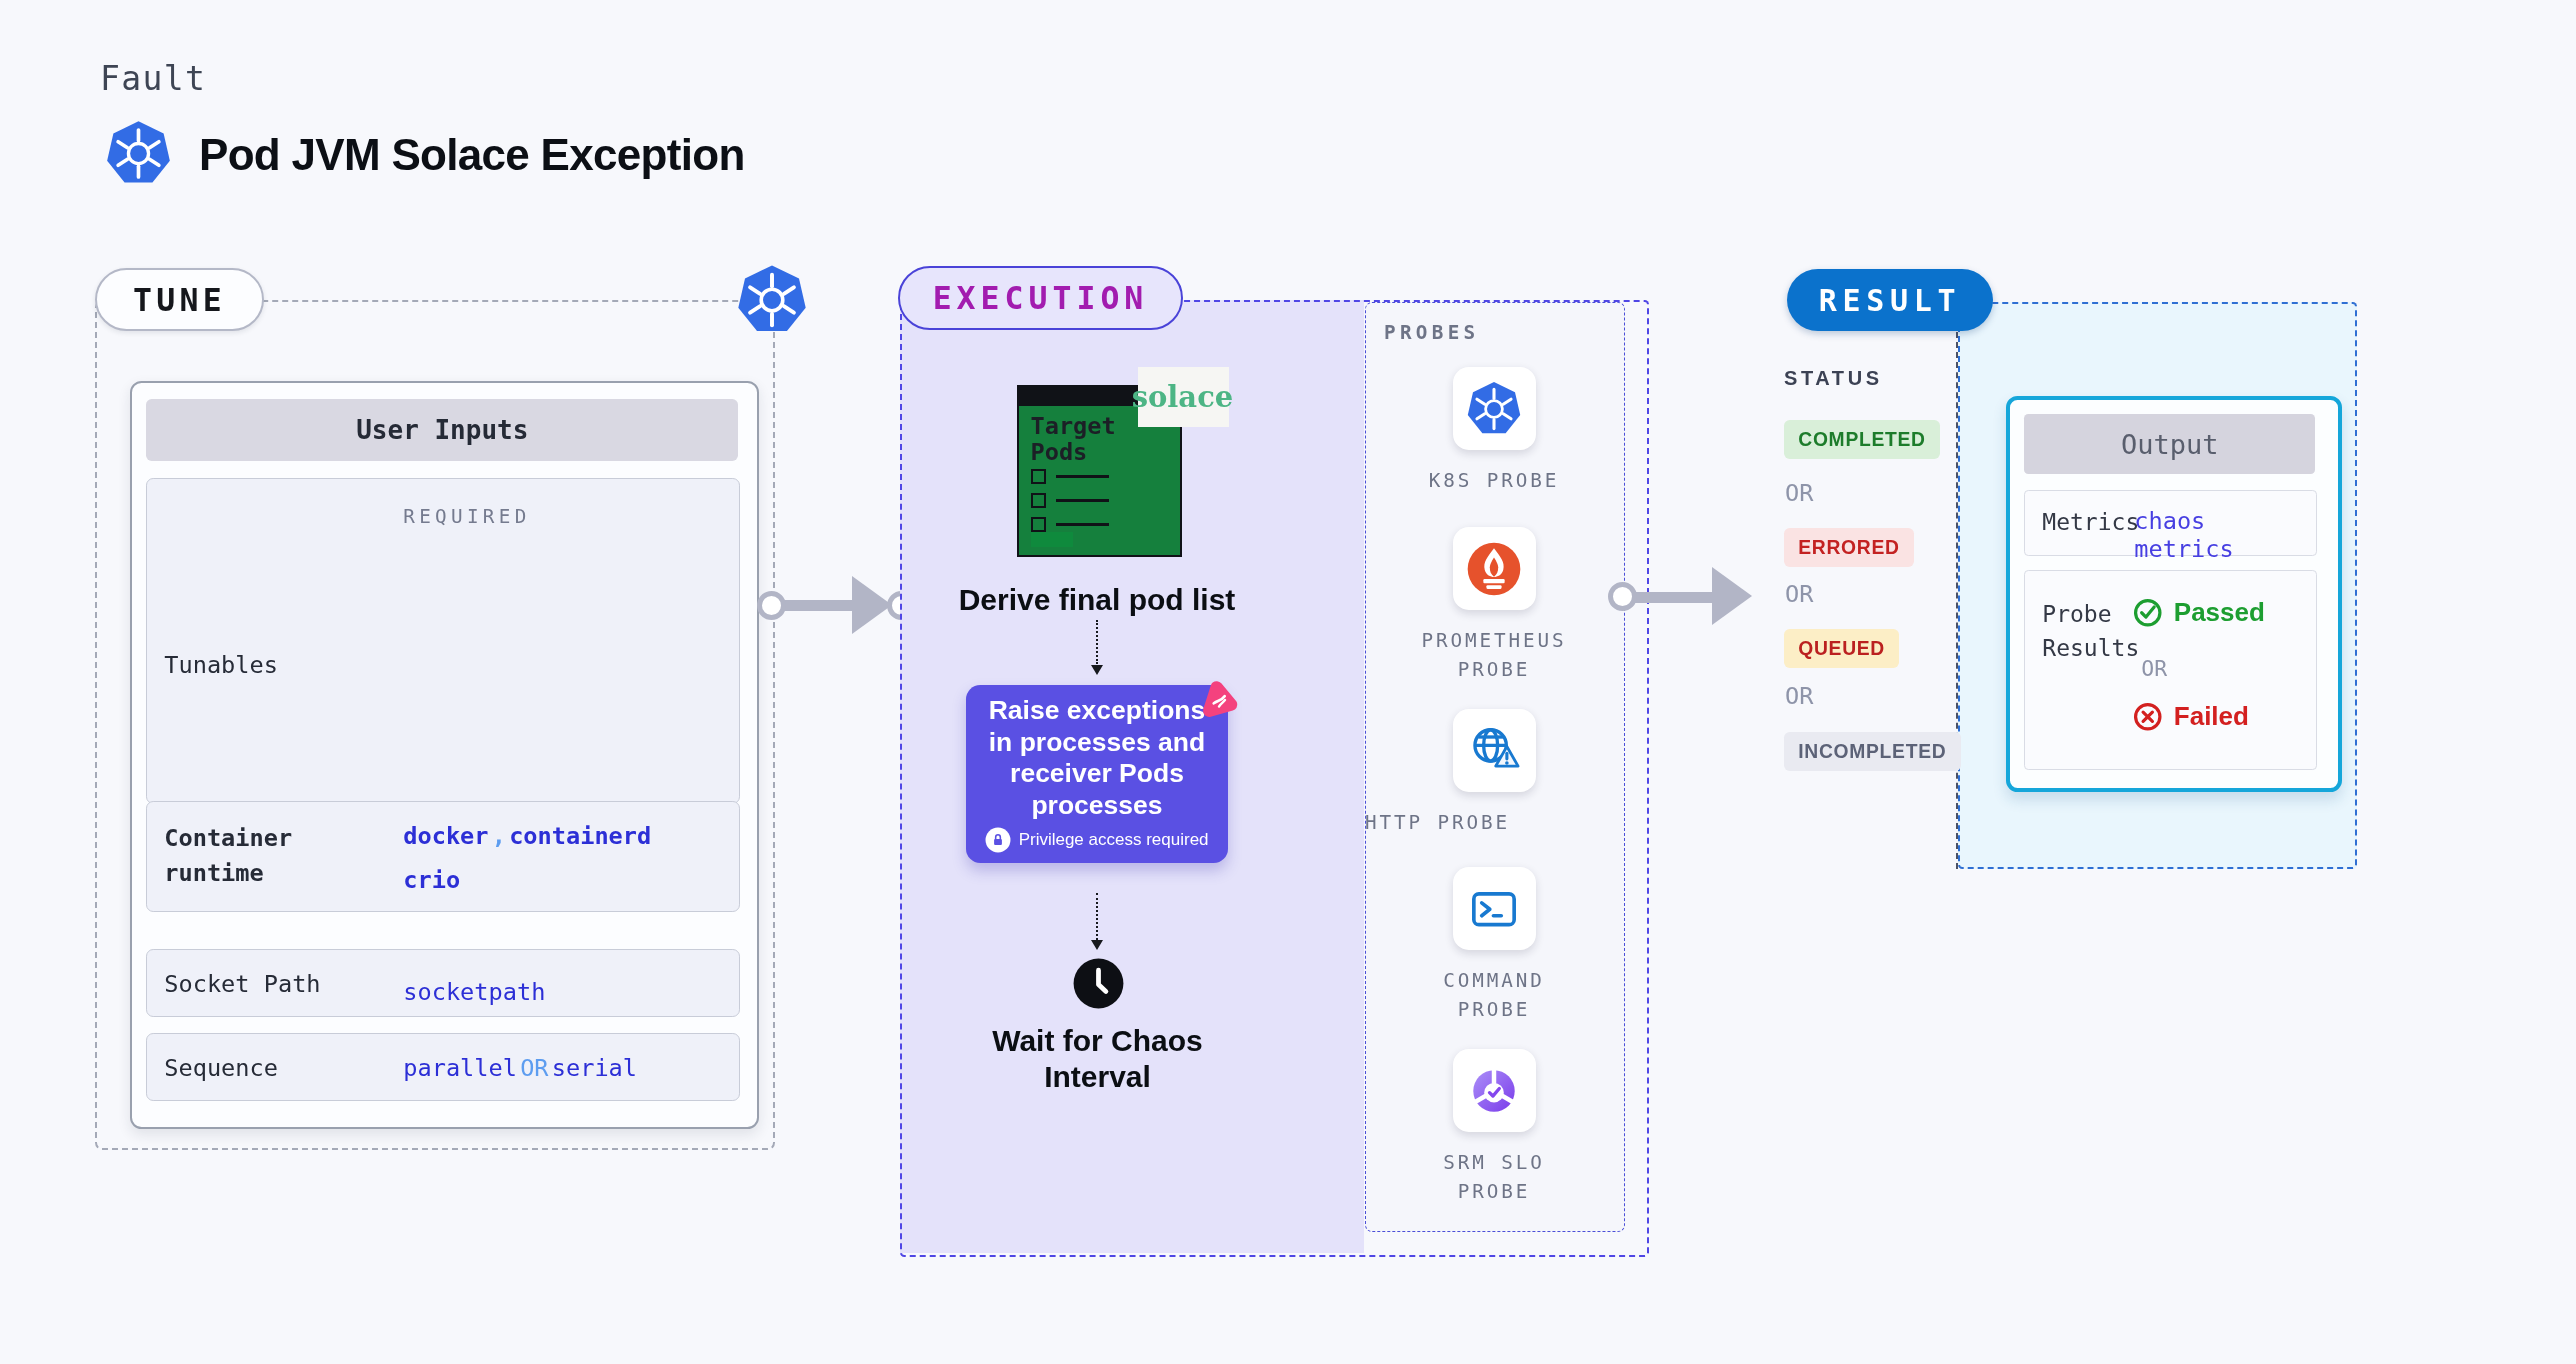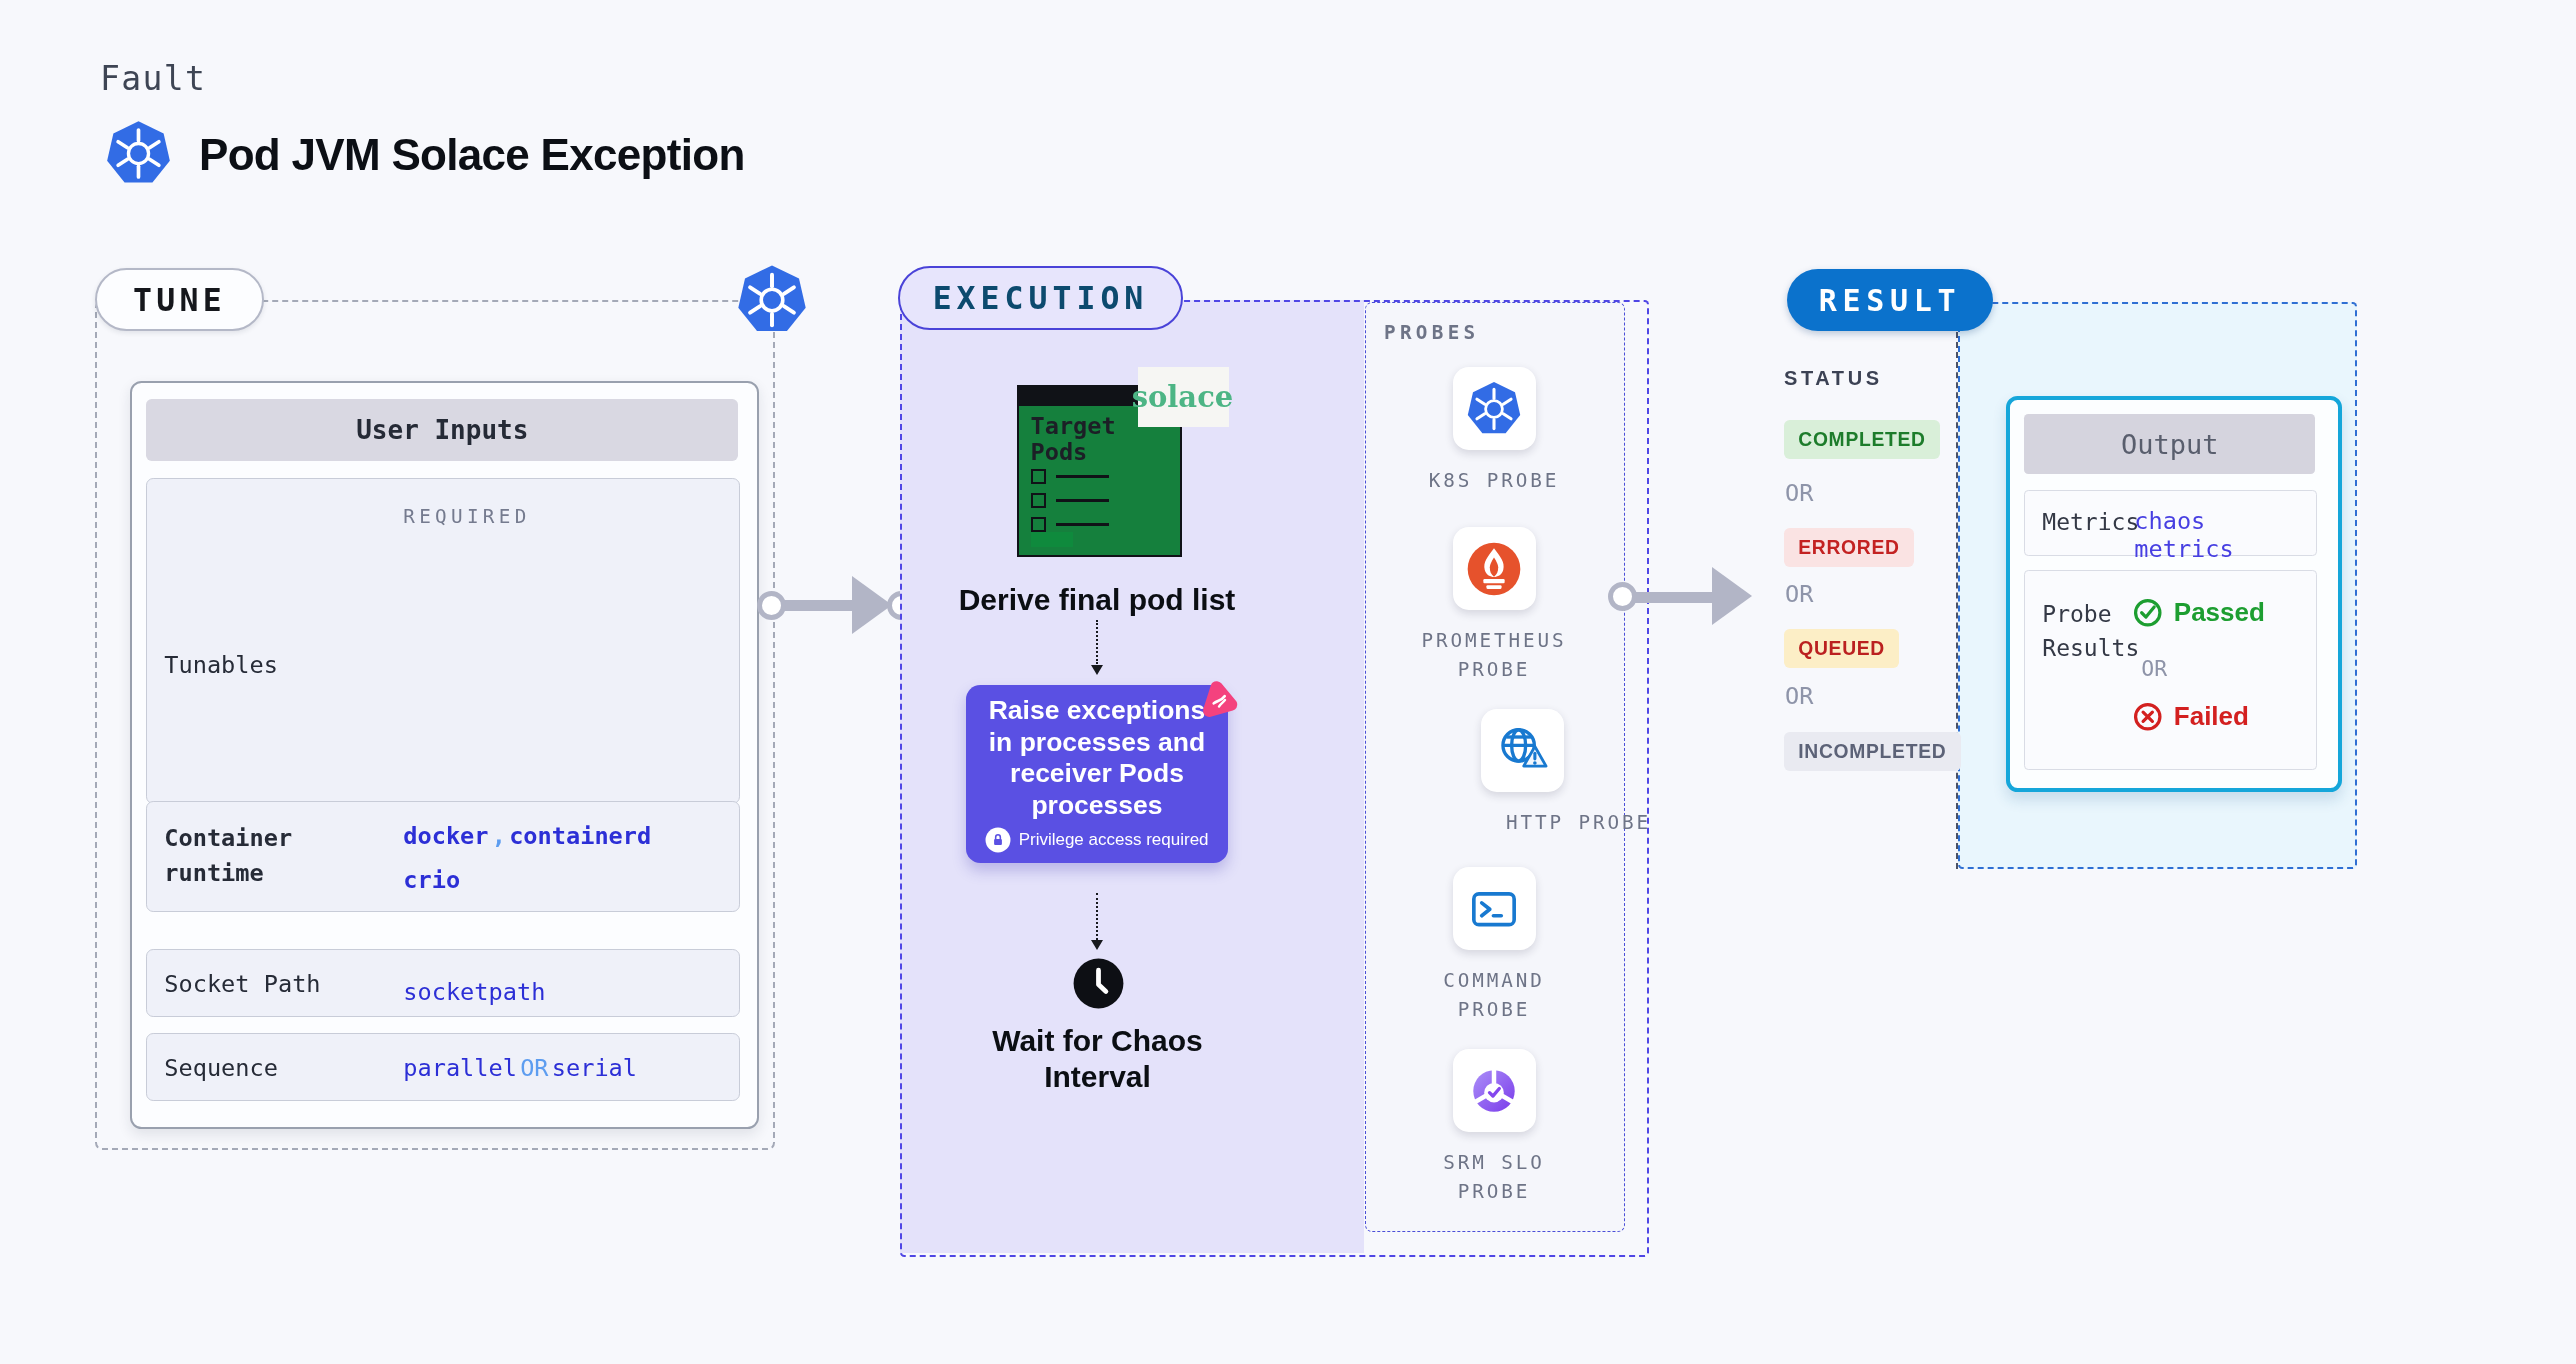--- a/index.html
+++ b/index.html
@@ -34,21 +34,21 @@
   .arrow-line{height:10.7px;background:#b2b5c6;}
   .arrow-head{width:0;height:0;border-top:29px solid transparent;border-bottom:29px solid transparent;
               border-left:40px solid #b2b5c6;}
   .dot-line{border-left:2.9px dotted #17191e;}
   .dot-head{width:0;height:0;border-left:6.4px solid transparent;border-right:6.4px solid transparent;
             border-top:10.7px solid #17191e;}
 
   
   .exec-fill{background:#e4e2fa;}
   .exec-box{border:2.1px dashed #4f46e5;border-radius:4.3px;}
-  .exec-badge{background:#e7e5fc;border:2.9px solid #4a43d8;color:#0c4a6e;font-size:31.5px;letter-spacing:5px;}
+  .exec-badge{background:#e7e5fc;border:2.9px solid #4a43d8;color:#a21caf;font-size:31.5px;letter-spacing:5px;}
   .probes-box{background:#f5f6fb;border:1.4px dashed #4b4fd8;border-radius:7.2px;}
   .probes-title{font-family:"DejaVu Sans Mono",monospace;font-weight:bold;font-size:19.3px;letter-spacing:4.3px;color:#6e7487;}
   .probe-card{width:83px;height:83px;background:#fff;border-radius:15.8px;margin:0 auto;
               box-shadow:0 3.6px 8.6px rgba(27,31,59,.14);display:flex;align-items:center;justify-content:center;}
   .probe-label{font-family:"DejaVu Sans Mono",monospace;font-size:19.3px;letter-spacing:2.9px;color:#6e7487;line-height:29px;}
   .tw-window{background:#15803d;border:2.9px solid #101217;box-sizing:border-box;}
   .tw-bar{height:18.6px;background:#101217;}
   .tw-title{font-family:"DejaVu Sans Mono",monospace;font-weight:bold;font-size:23.6px;line-height:26.5px;color:#1c1f26;}
   .tw-chk{width:15px;height:15px;border:2.1px solid #101217;box-sizing:border-box;}
   .tw-line{width:53px;height:2.1px;background:#101217;margin-left:10px;}
@@ -293,21 +293,21 @@
     <div class="probe-card">
         <svg style="width:56px;height:56px;" viewBox="0 0 78 78" width="56" height="56">
           <use href="#sym-prom"></use>
         </svg>
       </div>
     <div class="probe-label" style="margin-top:15.8px;">
         <div>PROMETHEUS</div>
         <div>PROBE</div>
       </div>
   </div>
-  <div class="abs" style="left:1365px;top:709px;width:258px;text-align:right;padding-left:28px;">
+  <div class="abs" style="left:1365px;top:709px;width:258px;text-align:left;">
     <div class="probe-card">
         <svg style="width:56px;height:56px;" viewBox="0 0 78 78" width="56" height="56">
           <use href="#sym-http"></use>
         </svg>
       </div>
     <div class="probe-label" style="margin-top:15.8px;">
         <div>HTTP PROBE</div>
         <div></div>
       </div>
   </div>

